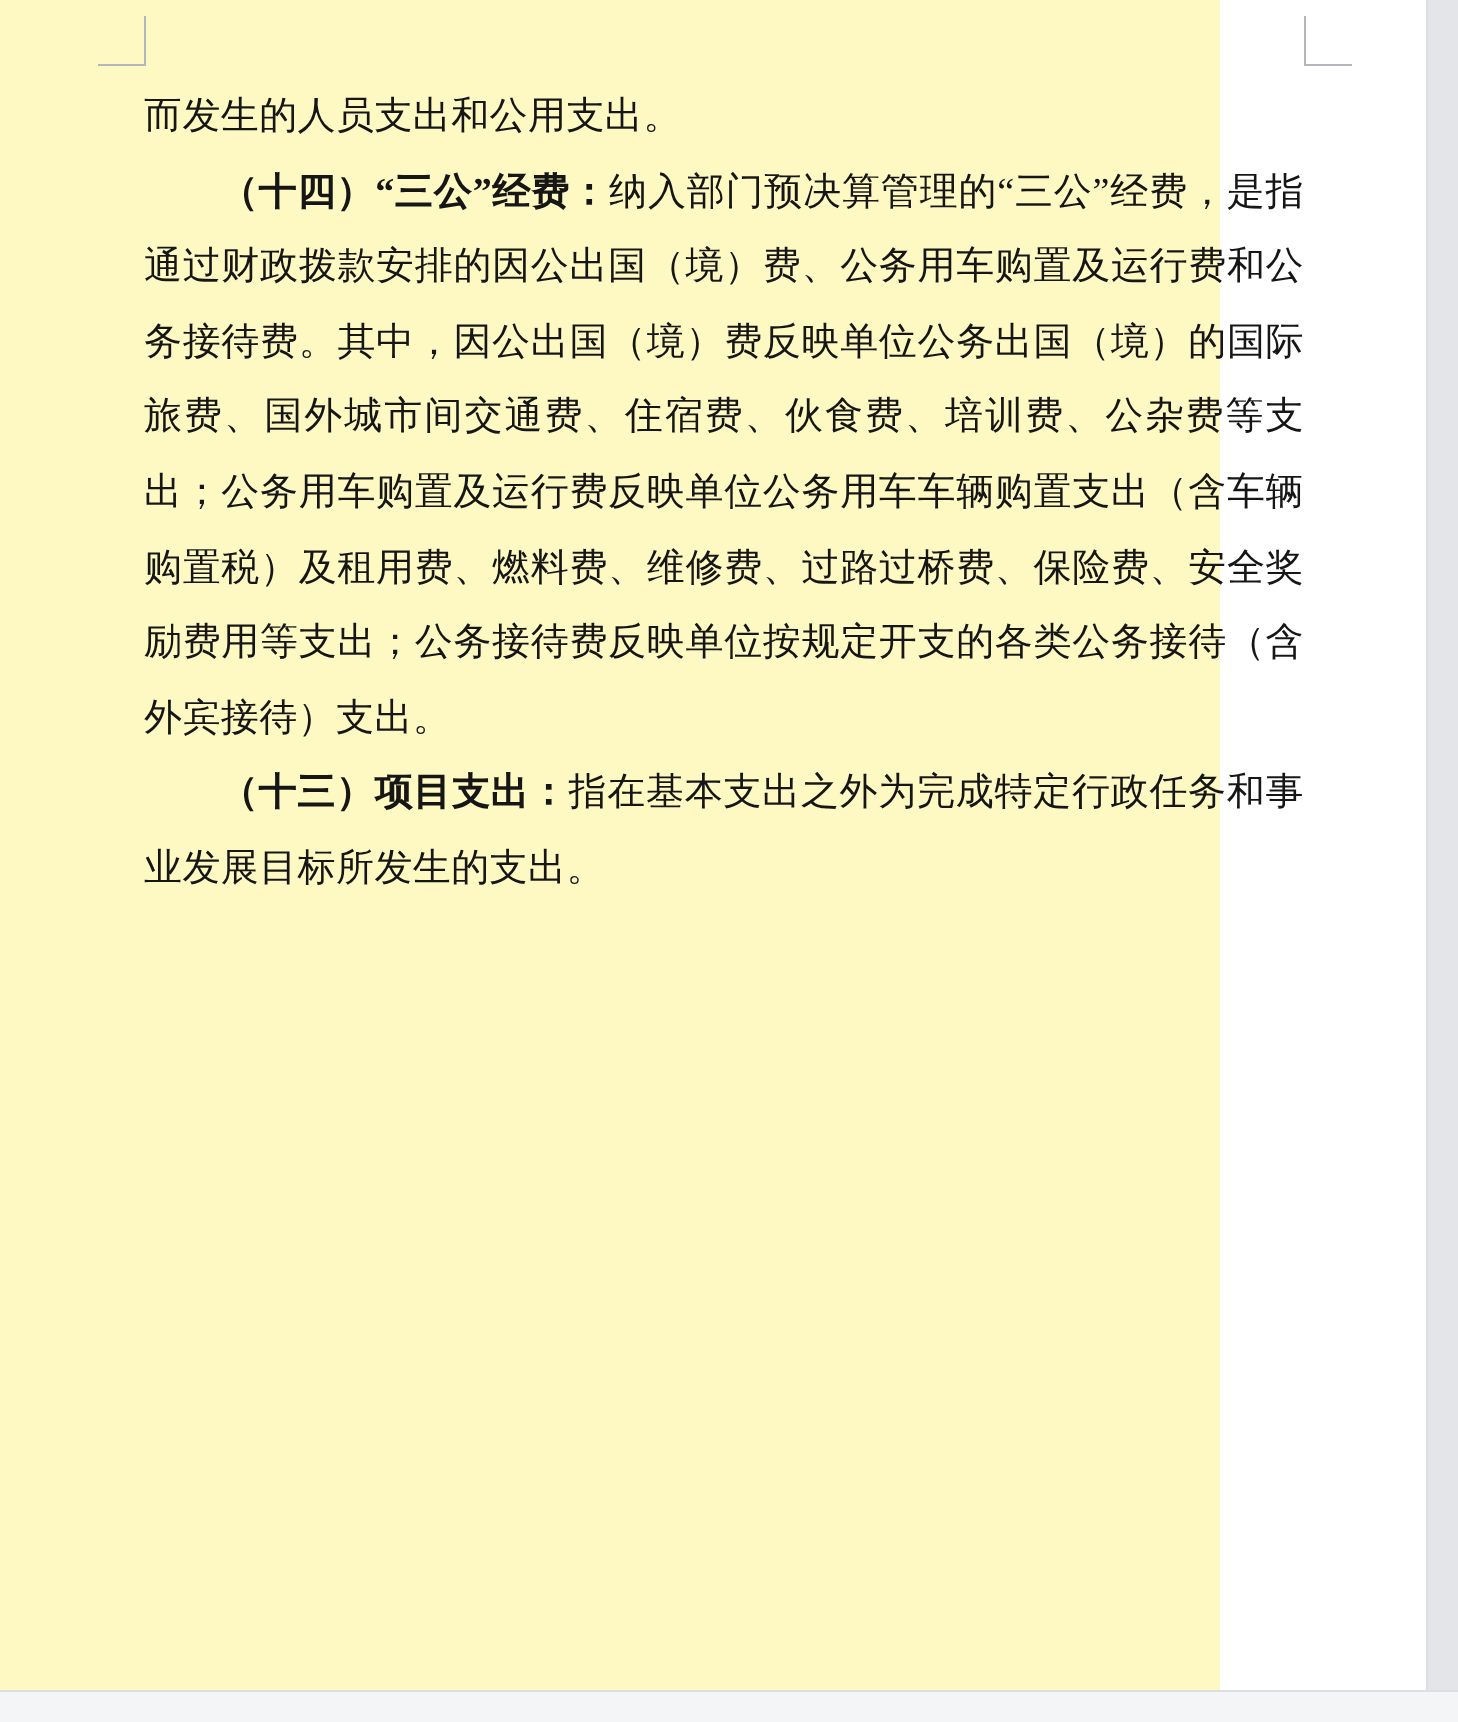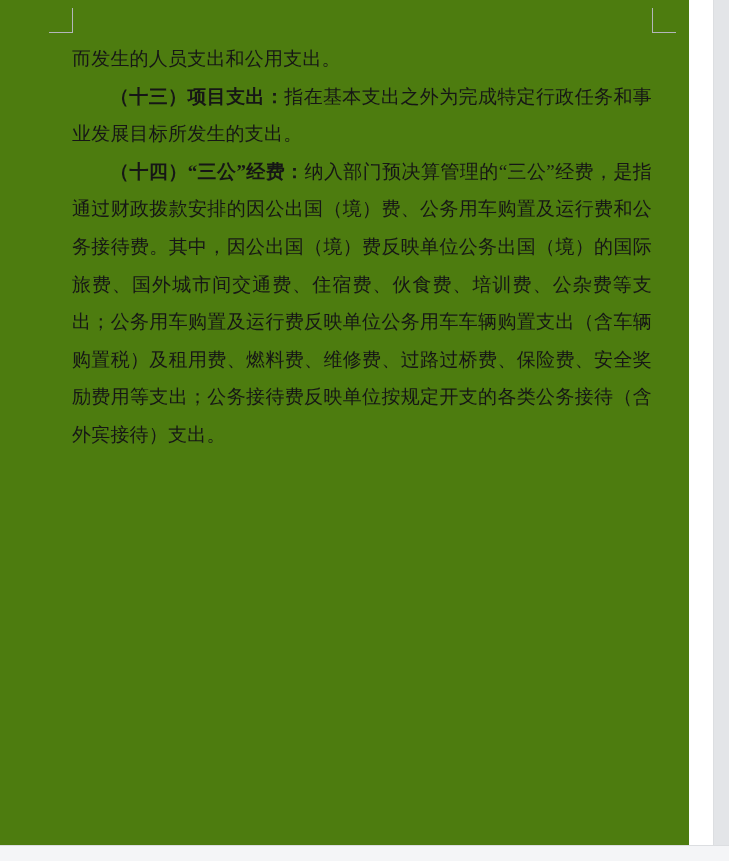--- a/index.html
+++ b/index.html
@@ -9,22 +9,22 @@
     --htrack:#f4f5f7;
     --track-border:#dcdee1;
   }
   html,body{margin:0;padding:0;}
   body{
     width:729px;height:861px;position:relative;overflow:hidden;
     background:#ffffff;
     font-family:"Liberation Serif","DejaVu Serif",serif;
   }
   .page{
-    position:absolute;left:0;top:0;width:689px;height:845px;
-    background:#4d7c0f;
+    position:absolute;left:0;top:0;width:610px;height:845px;
+    background:#fef9c3;
   }
   .crop-mark{position:absolute;width:23px;height:24px;}
   .crop-mark.tl{
     left:49px;top:8px;
     border-right:1px solid var(--crop);
     border-bottom:1px solid var(--crop);
   }
   .crop-mark.tr{
     left:652px;top:8px;
     border-left:1px solid var(--crop);
@@ -56,19 +56,19 @@
 </style>
 </head>
 <body>
 
 <div class="viewport">
   <div class="page">
     <div class="crop-mark tl"></div>
     <div class="crop-mark tr"></div>
     <div class="text-area" id="text-area">
         <p class="doc-para"><span>而发生的人员支出和公用支出。</span></p>
+        <p class="doc-para indent"><span class="doc-heading">（十四）“三公”经费：</span><span>纳入部门预决算管理的“三公”经费，是指通过财政拨款安排的因公出国（境）费、公务用车购置及运行费和公务接待费。其中，因公出国（境）费反映单位公务出国（境）的国际旅费、国外城市间交通费、住宿费、伙食费、培训费、公杂费等支出；公务用车购置及运行费反映单位公务用车车辆购置支出（含车辆购置税）及租用费、燃料费、维修费、过路过桥费、保险费、安全奖励费用等支出；公务接待费反映单位按规定开支的各类公务接待（含外宾接待）支出。</span></p>
         <p class="doc-para indent"><span class="doc-heading">（十三）项目支出：</span><span>指在基本支出之外为完成特定行政任务和事业发展目标所发生的支出。</span></p>
-        <p class="doc-para indent"><span class="doc-heading">（十四）“三公”经费：</span><span>纳入部门预决算管理的“三公”经费，是指通过财政拨款安排的因公出国（境）费、公务用车购置及运行费和公务接待费。其中，因公出国（境）费反映单位公务出国（境）的国际旅费、国外城市间交通费、住宿费、伙食费、培训费、公杂费等支出；公务用车购置及运行费反映单位公务用车车辆购置支出（含车辆购置税）及租用费、燃料费、维修费、过路过桥费、保险费、安全奖励费用等支出；公务接待费反映单位按规定开支的各类公务接待（含外宾接待）支出。</span></p>
       </div>
   </div>
   <div class="vscroll"></div>
   <div class="hscroll"></div>
 </div>
 
 </body></html>

